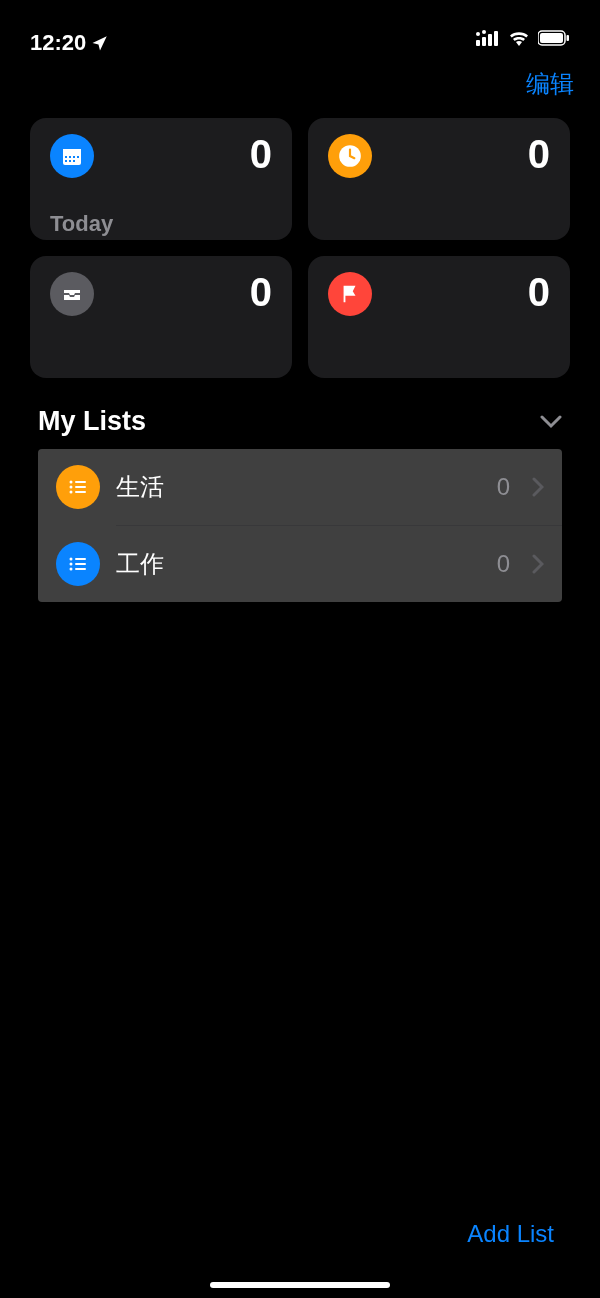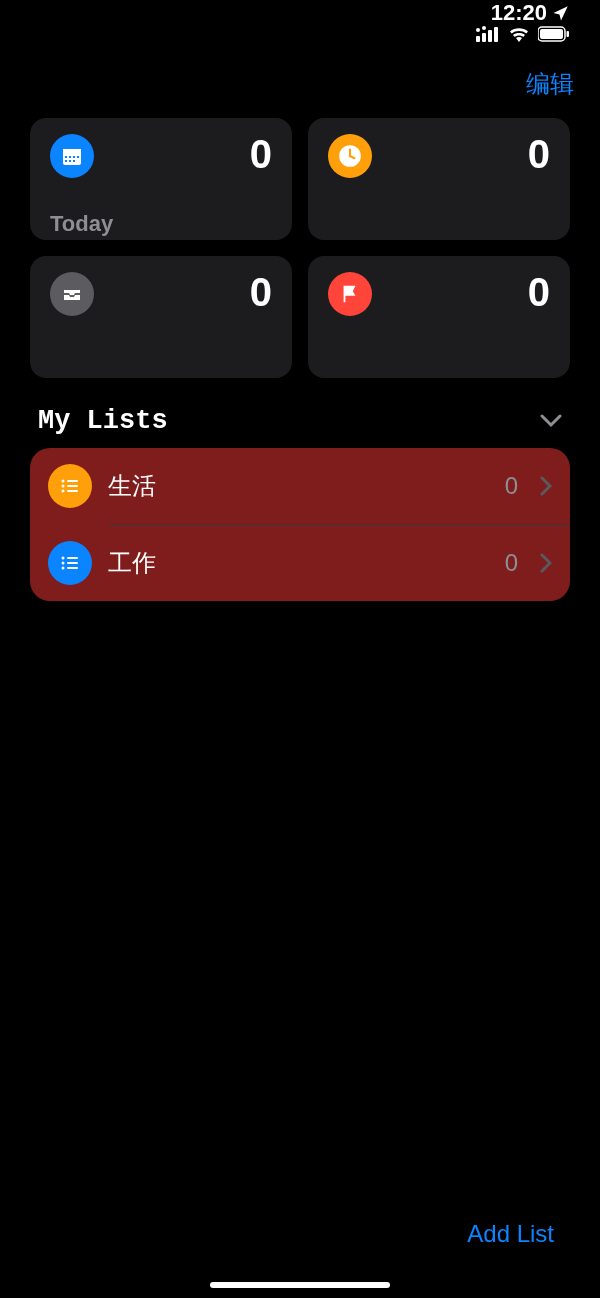--- a/index.html
+++ b/index.html
@@ -8,24 +8,23 @@
       height: 1298px;
       background: #000;
       font-family: -apple-system, BlinkMacSystemFont, 'Segoe UI', sans-serif;
       color: #fff;
       overflow: hidden;
       position: relative;
     }
     .status-bar {
       display: flex;
       justify-content: space-between;
-      align-items: flex-end;
-      padding: 0 30px 8px;
+      align-items: flex-start;
+      padding: 30px 30px 8px;
       height: 50px;
-      flex-direction: column;
     }
     .status-left {
       display: flex;
       align-items: center;
       gap: 5px;
       font-size: 22px;
       font-weight: 600;
     }
     .status-right {
       display: flex;
@@ -82,34 +81,33 @@
       font-size: 22px;
       font-weight: 600;
       color: #8e8e93;
       margin-top: 33px;
     }
     .section-header {
       display: flex;
       justify-content: space-between;
       align-items: center;
       padding: 28px 38px 12px;
-      font-family: Liberation Mono, monospace;
     }
     .section-title {
       font-size: 27px;
       font-weight: 700;
       color: #fff;
     }
     .chevron-down {
       color: #8e8e93;
     }
     .list-container {
-      margin: 0 30px;
-      background: #7f1d1d;
-      border-radius: 20px;
+      margin: 0 38px;
+      background: #404040;
+      border-radius: 4px;
       overflow: hidden;
     }
     .list-item {
       display: flex;
       align-items: center;
       padding: 16px 18px;
       gap: 16px;
     }
     .list-divider {
       height: 1px;

